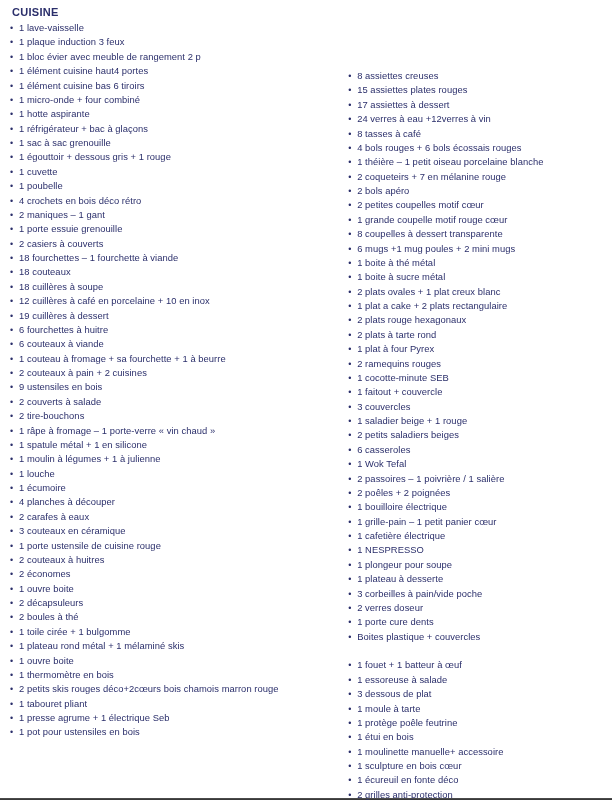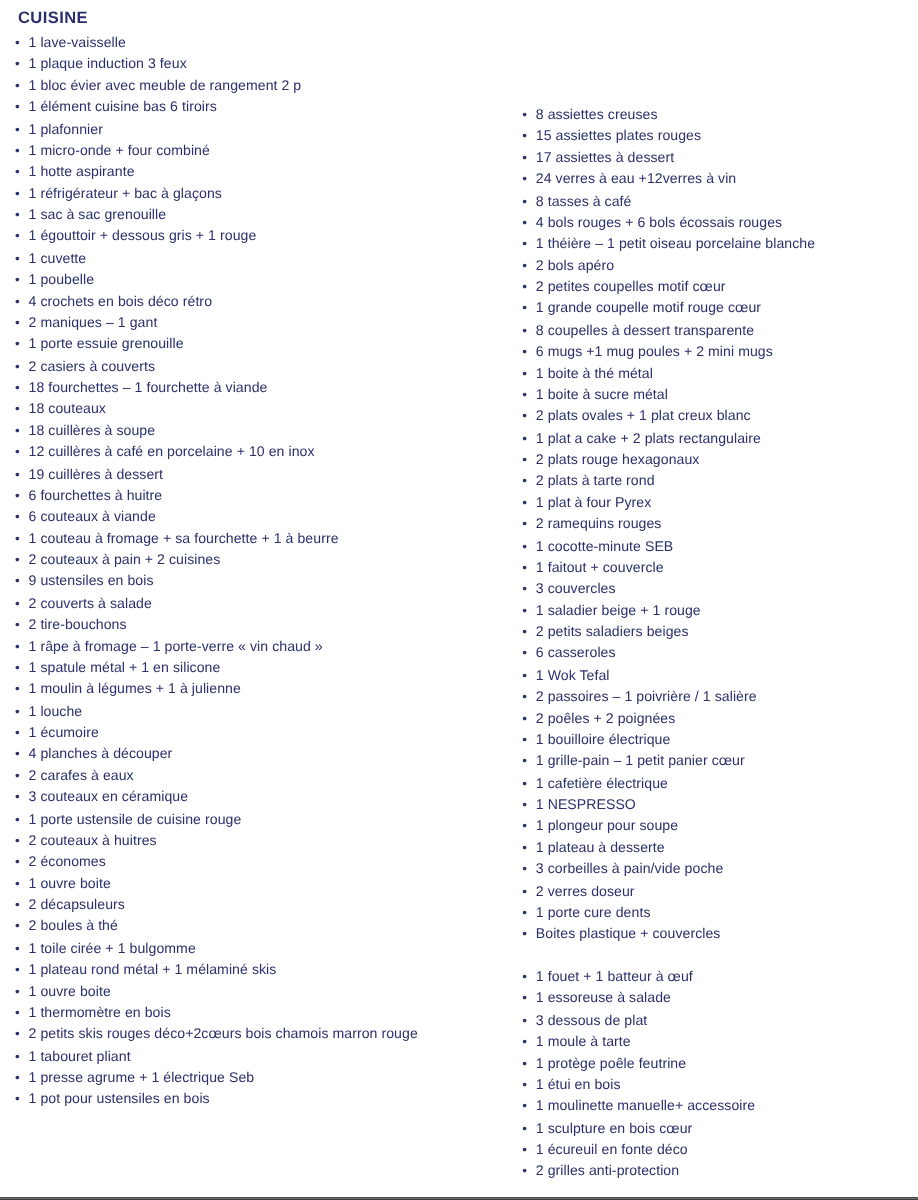--- a/index.html
+++ b/index.html
@@ -74,22 +74,22 @@
 <body>
 
 <div class="page">
   <h1 class="title">CUISINE</h1>
   <div class="columns">
     <div class="col left">
       <ul class="items">
           <li><span class="bullet">•</span><span>1 lave-vaisselle</span></li>
           <li><span class="bullet">•</span><span>1 plaque induction 3 feux</span></li>
           <li><span class="bullet">•</span><span>1 bloc évier avec meuble de rangement 2 p</span></li>
+          <li><span class="bullet">•</span><span>1 élément cuisine haut4 portes</span></li>
           <li><span class="bullet">•</span><span>1 élément cuisine bas 6 tiroirs</span></li>
-          <li><span class="bullet">•</span><span>1 plafonnier</span></li>
           <li><span class="bullet">•</span><span>1 micro-onde + four combiné</span></li>
           <li><span class="bullet">•</span><span>1 hotte aspirante</span></li>
           <li><span class="bullet">•</span><span>1 réfrigérateur + bac à glaçons</span></li>
           <li><span class="bullet">•</span><span>1 sac à sac grenouille</span></li>
           <li><span class="bullet">•</span><span>1 égouttoir + dessous gris + 1 rouge</span></li>
           <li><span class="bullet">•</span><span>1 cuvette</span></li>
           <li><span class="bullet">•</span><span>1 poubelle</span></li>
           <li><span class="bullet">•</span><span>4 crochets en bois déco rétro</span></li>
           <li><span class="bullet">•</span><span>2 maniques – 1 gant</span></li>
           <li><span class="bullet">•</span><span>1 porte essuie grenouille</span></li>
@@ -132,20 +132,21 @@
     </div>
     <div class="col right">
       <ul class="items">
           <li><span class="bullet">•</span><span>8  assiettes creuses</span></li>
           <li><span class="bullet">•</span><span>15  assiettes plates rouges</span></li>
           <li><span class="bullet">•</span><span>17  assiettes à dessert</span></li>
           <li><span class="bullet">•</span><span>24  verres à eau +12verres à vin</span></li>
           <li><span class="bullet">•</span><span>8 tasses à café</span></li>
           <li><span class="bullet">•</span><span>4 bols rouges + 6 bols écossais rouges</span></li>
           <li><span class="bullet">•</span><span>1 théière – 1 petit oiseau porcelaine blanche</span></li>
+          <li><span class="bullet">•</span><span>2 coqueteirs + 7 en mélanine rouge</span></li>
           <li><span class="bullet">•</span><span>2 bols apéro</span></li>
           <li><span class="bullet">•</span><span>2 petites coupelles motif cœur</span></li>
           <li><span class="bullet">•</span><span>1 grande coupelle motif rouge cœur</span></li>
           <li><span class="bullet">•</span><span>8 coupelles à dessert transparente</span></li>
           <li><span class="bullet">•</span><span>6 mugs +1 mug poules + 2 mini mugs</span></li>
           <li><span class="bullet">•</span><span>1 boite à thé métal</span></li>
           <li><span class="bullet">•</span><span>1 boite à sucre métal</span></li>
           <li><span class="bullet">•</span><span>2 plats ovales + 1 plat creux blanc</span></li>
           <li><span class="bullet">•</span><span>1 plat a cake + 2 plats rectangulaire</span></li>
           <li><span class="bullet">•</span><span>2 plats rouge hexagonaux</span></li>

